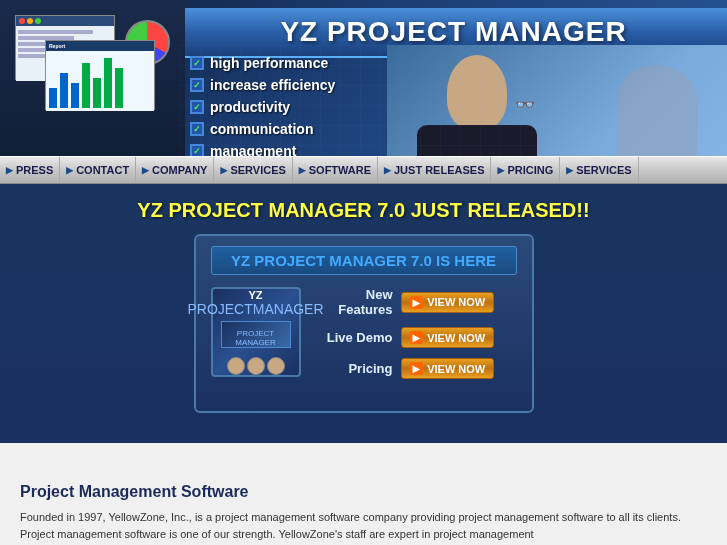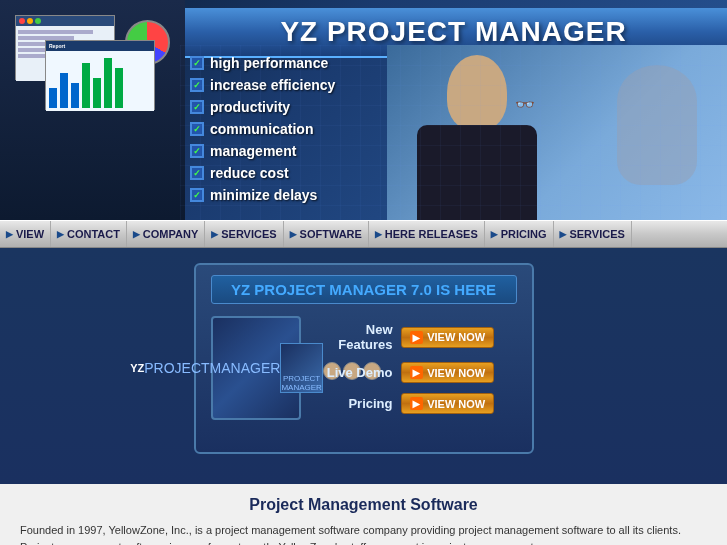--- a/index.html
+++ b/index.html
@@ -7,21 +7,21 @@
       width: 727px;
       height: 545px;
       font-family: Arial, sans-serif;
       background: #1a3a5c;
       overflow: hidden;
     }
 
     
     .header-banner {
       width: 727px;
-      height: 220px;
+      height: 156px;
       background: linear-gradient(135deg, #0a1a2e 0%, #1a3a6e 40%, #2a5a9e 100%);
       position: relative;
       overflow: hidden;
     }
 
     .header-title {
       position: absolute;
       top: 8px;
       left: 180px;
       right: 0;
@@ -244,25 +244,26 @@
       margin-bottom: 12px;
     }
 
     .release-inner {
       display: flex;
       gap: 12px;
     }
 
     .product-box-img {
       width: 90px;
-      height: 104px;
+      height: 90px;
       background: linear-gradient(135deg, #1a3060 0%, #2a5090 50%, #1a3060 100%);
       border: 2px solid #4a7aaa;
       border-radius: 4px;
       display: flex;
+      flex-direction: column;
       align-items: center;
       justify-content: center;
       flex-shrink: 0;
     }
 
     .product-logo-text {
       color: #fff;
       font-size: 11px;
       font-weight: bold;
       text-align: center;
@@ -335,25 +336,25 @@
     }
 
     
     .bottom-section {
       background: #f0f0f0;
       width: 727px;
       padding: 12px 20px;
     }
 
     .bottom-title {
-      text-align: center;
       color: #1a2a5a;
       font-size: 16px;
       font-weight: bold;
       margin-bottom: 8px;
+      margin-top: 28px;
     }
 
     .bottom-text {
       color: #333;
       font-size: 11px;
       line-height: 1.5;
     }
 
     
     .grid-overlay {
@@ -449,53 +450,54 @@
     <div class="person-body"></div>
     <div class="bg-person2"></div>
   </div>
 
   <div class="grid-overlay"></div>
 </div>
 
 <nav class="nav-bar">
   <a class="nav-item">
     <span class="nav-arrow">▶</span>
-    <span>VIEW</span>
+    <span>PRESS</span>
   </a>
   <a class="nav-item">
     <span class="nav-arrow">▶</span>
     <span>CONTACT</span>
   </a>
   <a class="nav-item">
     <span class="nav-arrow">▶</span>
     <span>COMPANY</span>
   </a>
   <a class="nav-item">
     <span class="nav-arrow">▶</span>
     <span>SERVICES</span>
   </a>
   <a class="nav-item">
     <span class="nav-arrow">▶</span>
     <span>SOFTWARE</span>
   </a>
   <a class="nav-item">
     <span class="nav-arrow">▶</span>
-    <span>HERE RELEASES</span>
+    <span>JUST RELEASES</span>
   </a>
   <a class="nav-item">
     <span class="nav-arrow">▶</span>
     <span>PRICING</span>
   </a>
   <a class="nav-item">
     <span class="nav-arrow">▶</span>
     <span>SERVICES</span>
   </a>
 </nav>
 
 <div class="main-content">
+  <div class="release-title">YZ PROJECT MANAGER 7.0 JUST RELEASED!!</div>
 
   <div class="release-box">
     <div class="release-box-title">YZ PROJECT MANAGER 7.0 IS HERE</div>
     <div class="release-inner">
 
       <div class="product-box-img">
         <div class="product-logo-text">YZ</div>
         <div class="product-logo-sub">PROJECTMANAGER</div>
         <div style="width:70px;height:50px;background:linear-gradient(135deg,#1a3060,#3a6aaa);border:1px solid #4a8acc;margin:4px 0;display:flex;align-items:flex-end;justify-content:center;">
           <div style="font-size:8px;color:#88bbff;text-align:center;">PROJECT<br>MANAGER</div>

